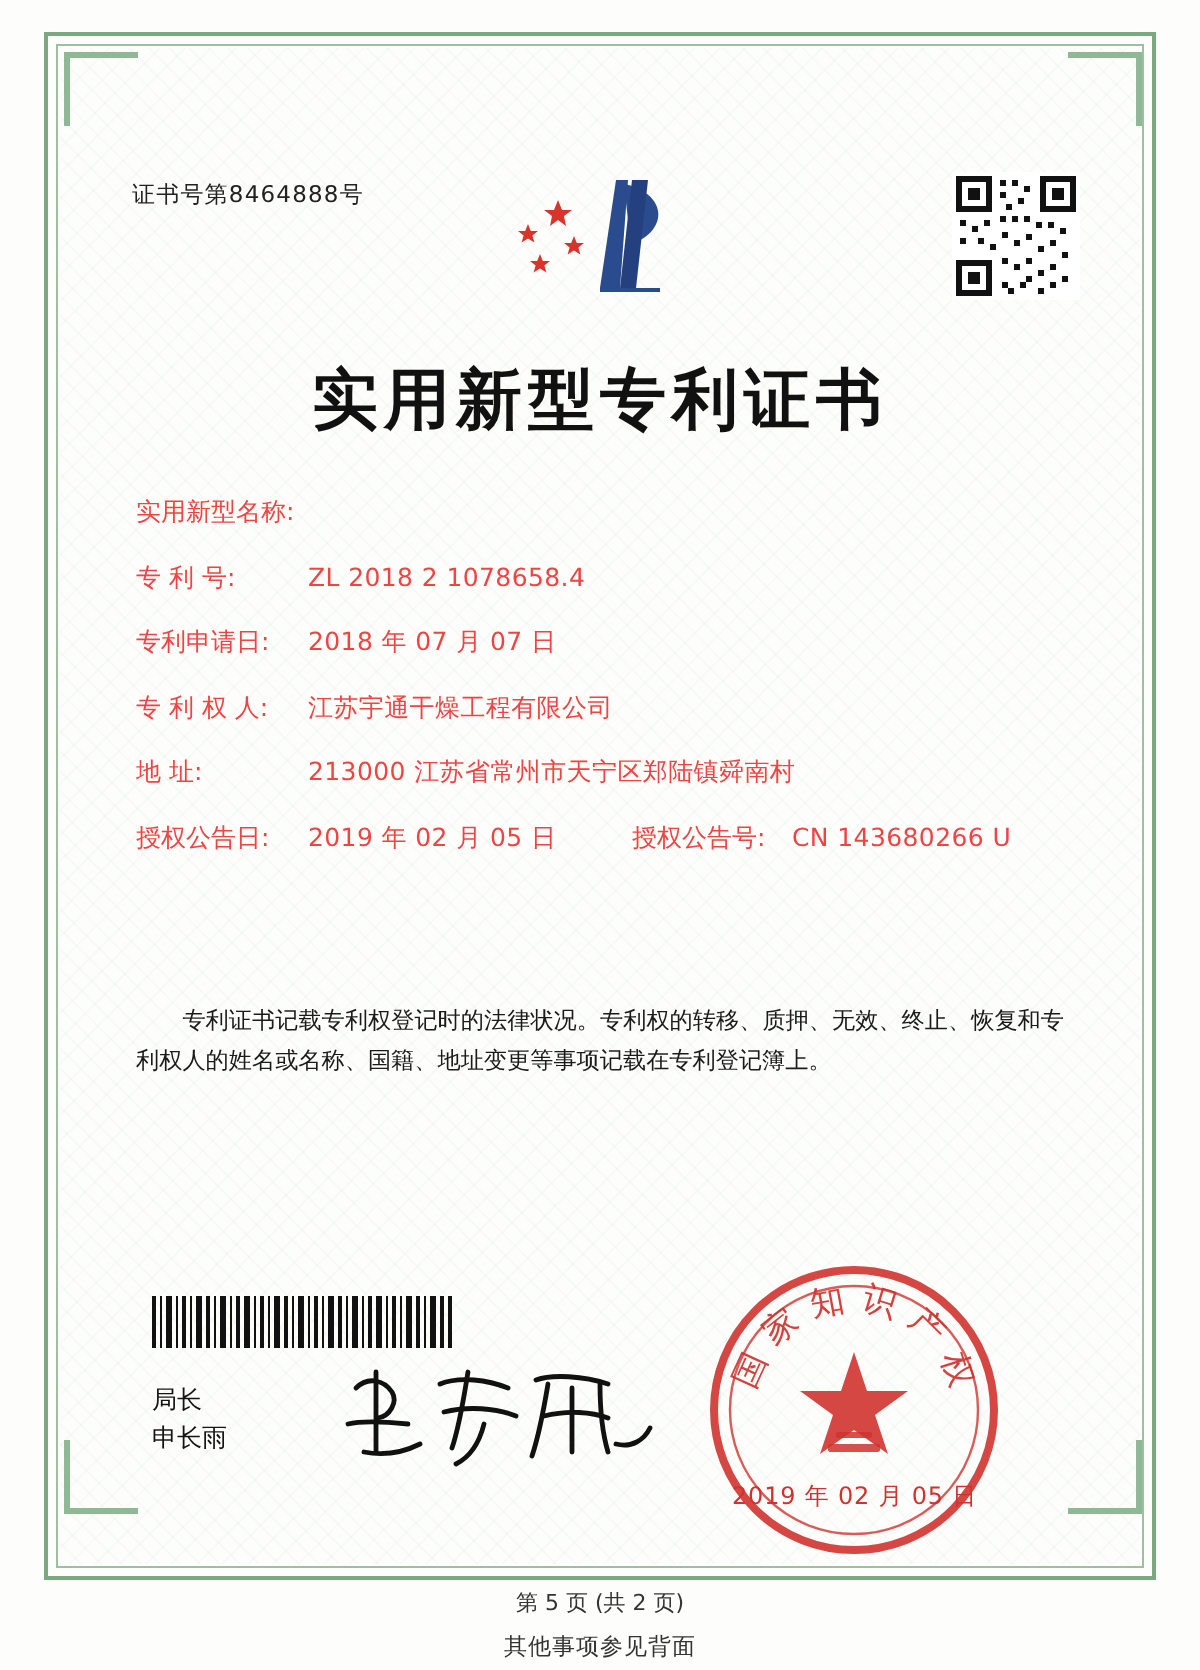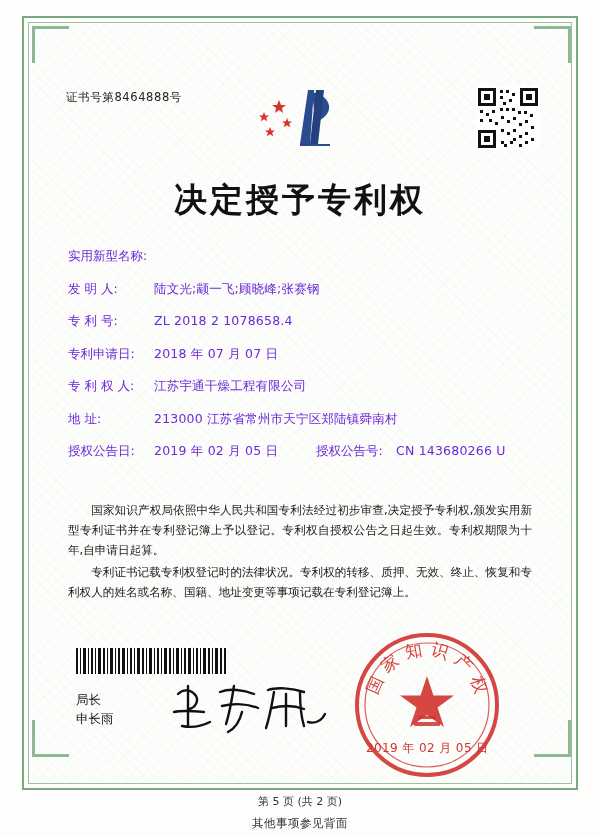--- a/index.html
+++ b/index.html
@@ -84,21 +84,21 @@
   .fields {
     position: absolute;
     left: 68px; top: 248px;
     width: 470px;
   }
   .field-row {
     display: flex;
     align-items: baseline;
     margin-bottom: 15.5px;
     font-size: 12.5px;
-    color: #6d28d9;
+    color: #ef4444;
   }
   .field-label {
     width: 86px;
     flex: 0 0 86px;
     letter-spacing: 0px;
     white-space: nowrap;
   }
   .field-value {
     flex: 1;
     letter-spacing: 0.2px;
@@ -284,32 +284,28 @@
         <rect x="25" y="55" width="3" height="3"></rect>
           <rect x="34" y="55" width="3" height="3"></rect>
           <rect x="43" y="58" width="3" height="3"></rect>
         <rect x="49" y="55" width="3" height="3"></rect>
           <rect x="28" y="58" width="3" height="3"></rect>
           <rect x="37" y="52" width="3" height="3"></rect>
       </g>
     </svg>
   </div>
 
-  <div class="cert-title">决定授予专利权</div>
+  <div class="cert-title">实用新型专利证书</div>
 
   <div class="fields">
 
     <div class="field-row">
       <span class="field-label">实用新型名称:</span>
     </div>
 
-    <div class="field-row">
-      <span class="field-label">发 明 人:</span>
-      <span class="field-value">陆文光;颛一飞;顾晓峰;张赛钢</span>
-    </div>
 
     <div class="field-row">
       <span class="field-label">专 利 号:</span>
       <span class="field-value">ZL 2018 2 1078658.4</span>
     </div>
 
     <div class="field-row">
       <span class="field-label">专利申请日:</span>
       <span class="field-value">2018 年 07 月 07 日</span>
     </div>
@@ -331,21 +327,20 @@
       </span>
       <span class="dual-right">
         <span class="field-label">授权公告号:</span>
         <span class="field-value">CN 143680266 U</span>
       </span>
     </div>
 
   </div>
 
   <div class="body-text">
-    <p>国家知识产权局依照中华人民共和国专利法经过初步审查,决定授予专利权,颁发实用新型专利证书并在专利登记簿上予以登记。专利权自授权公告之日起生效。专利权期限为十年,自申请日起算。</p>
     <p>专利证书记载专利权登记时的法律状况。专利权的转移、质押、无效、终止、恢复和专利权人的姓名或名称、国籍、地址变更等事项记载在专利登记簿上。</p>
   </div>
 
   <div class="barcode">
     <svg width="150" height="26" viewBox="0 0 150 26" shape-rendering="crispEdges">
       <g fill="#111">
         <rect x="0" y="0" width="2" height="26"></rect>
           <rect x="4" y="0" width="1" height="26"></rect>
         <rect x="7" y="0" width="3" height="26"></rect>
           <rect x="12" y="0" width="1" height="26"></rect>

